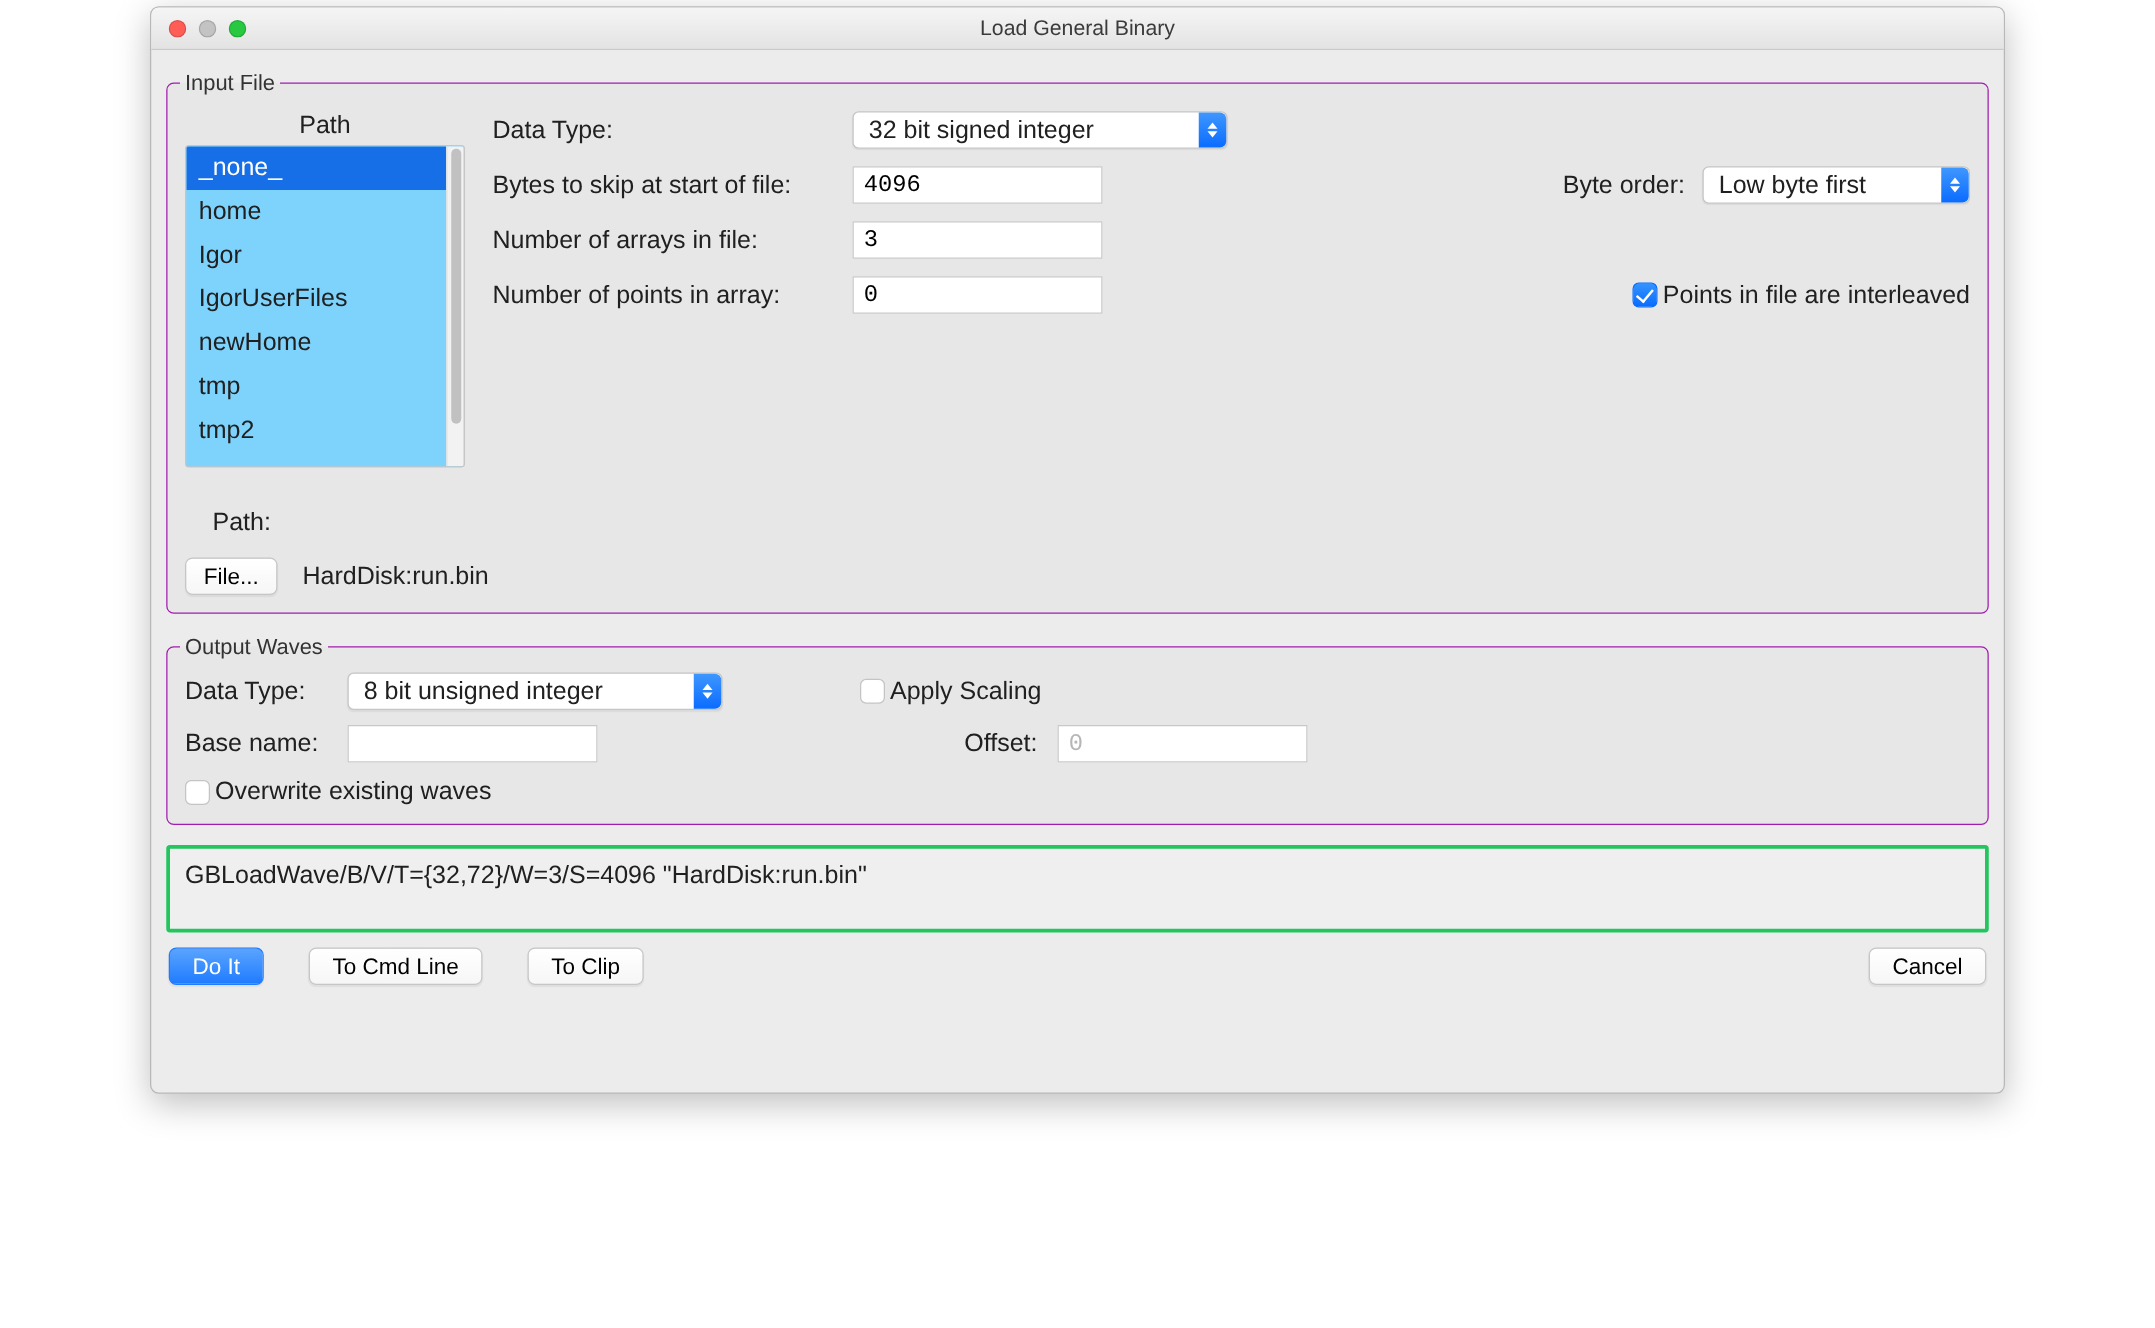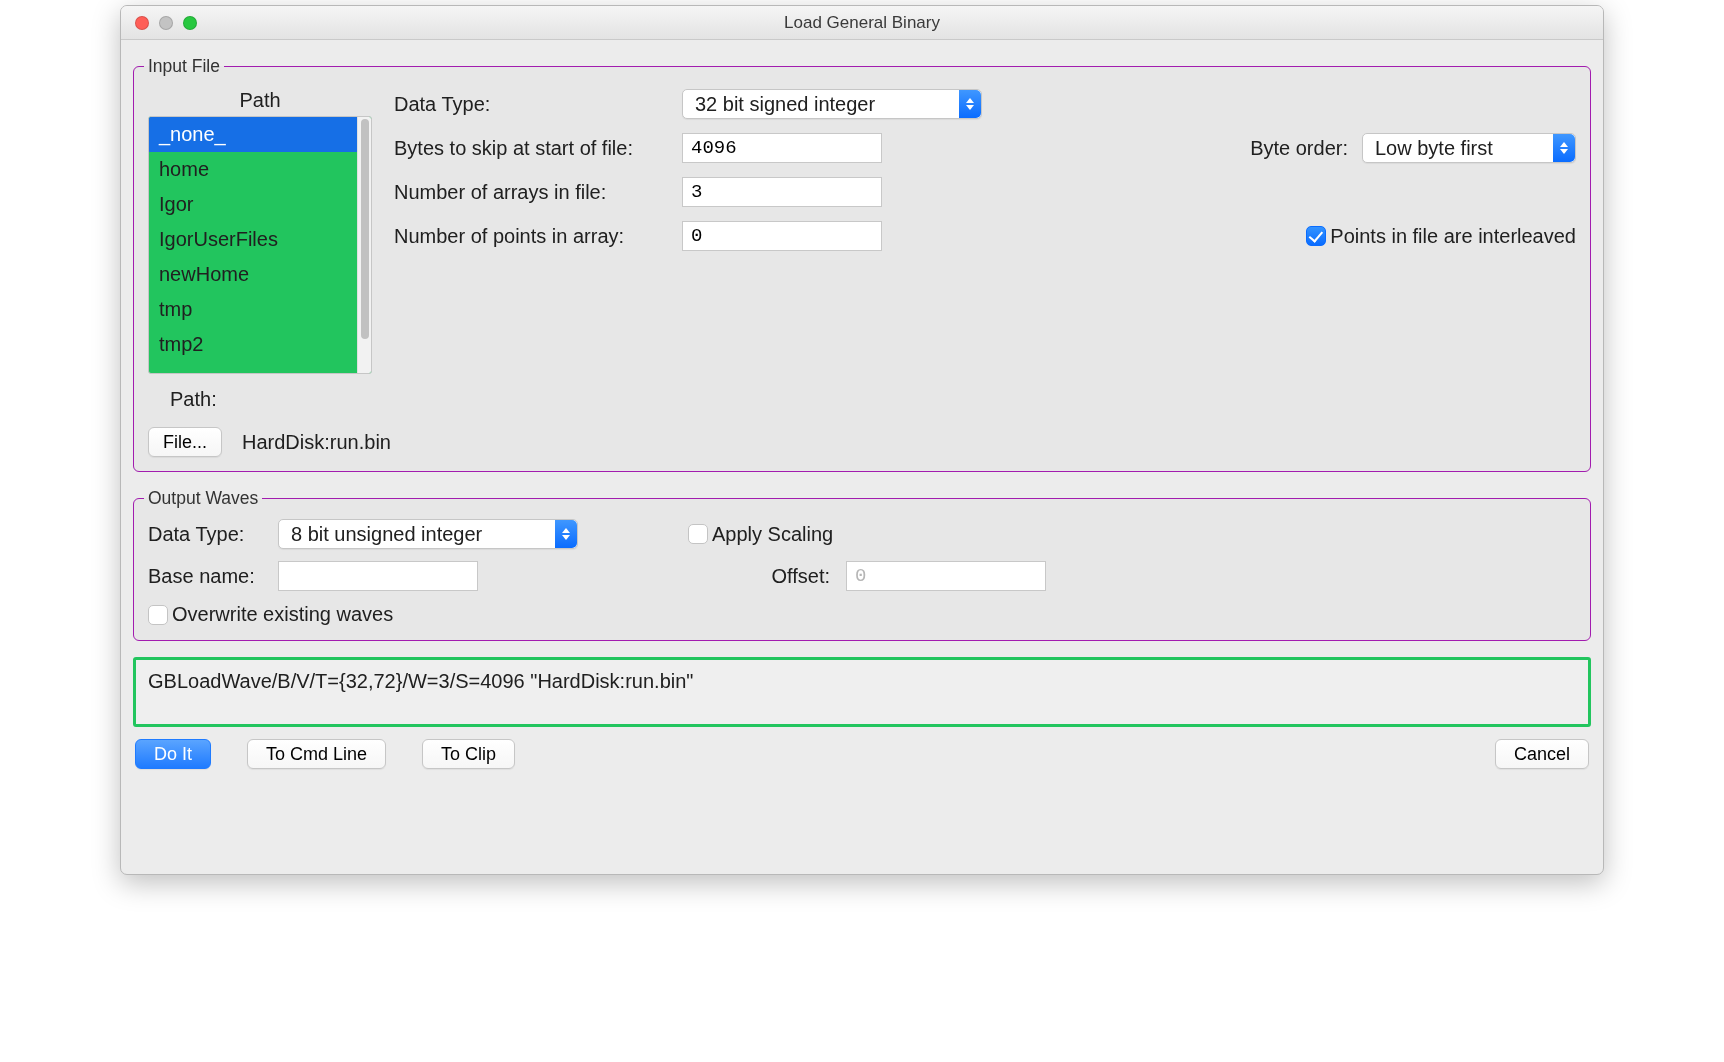--- a/index.html
+++ b/index.html
@@ -83,21 +83,21 @@
     width: 224px;
     display: flex;
     flex-direction: column;
     align-items: stretch;
   }
   .path-header {
     text-align: center;
     padding: 2px 0 4px 0;
   }
   .path-list-wrap {
-    background: #22c55e;
+    background: #7dd3fc;
     border: 1px solid #c6c6c6;
     border-radius: 3px;
     height: 258px;
     position: relative;
     overflow: hidden;
   }
   .path-list {
     position: absolute;
     left:0; top:0; right:14px; bottom:0;
     overflow-y: auto;
@@ -121,21 +121,21 @@
   }
   .path-thumb {
     position: absolute;
     top: 2px; left: 3px;
     width: 8px;
     height: 220px;
     background: #c1c1c1;
     border-radius: 4px;
   }
   .path-label-row {
-    padding: 14px 0 6px 22px;
+    padding: 33px 0 6px 22px;
   }
   .file-row {
     display: flex;
     align-items: center;
     gap: 20px;
     padding-top: 10px;
   }
   
   .settings-col {
     flex: 1;

